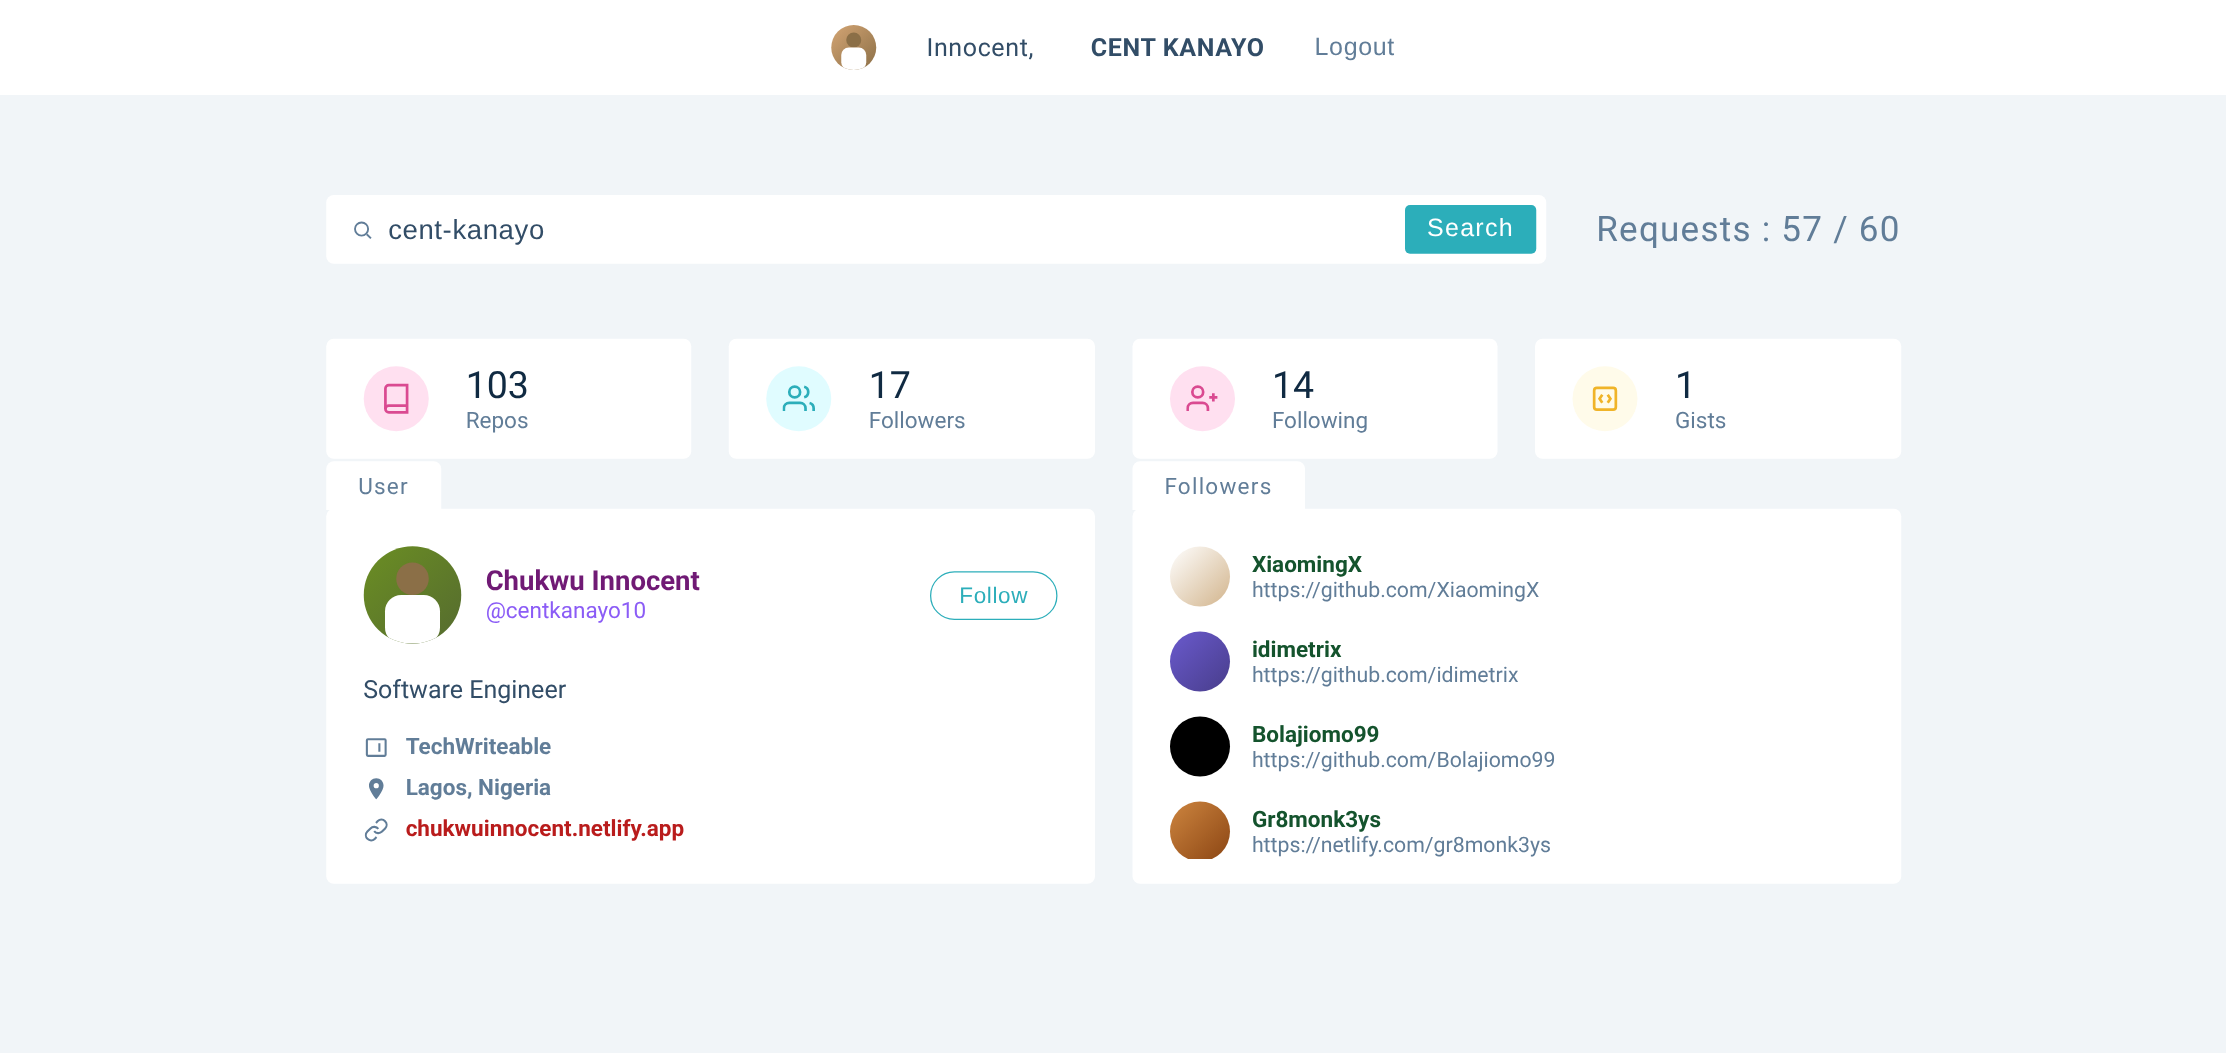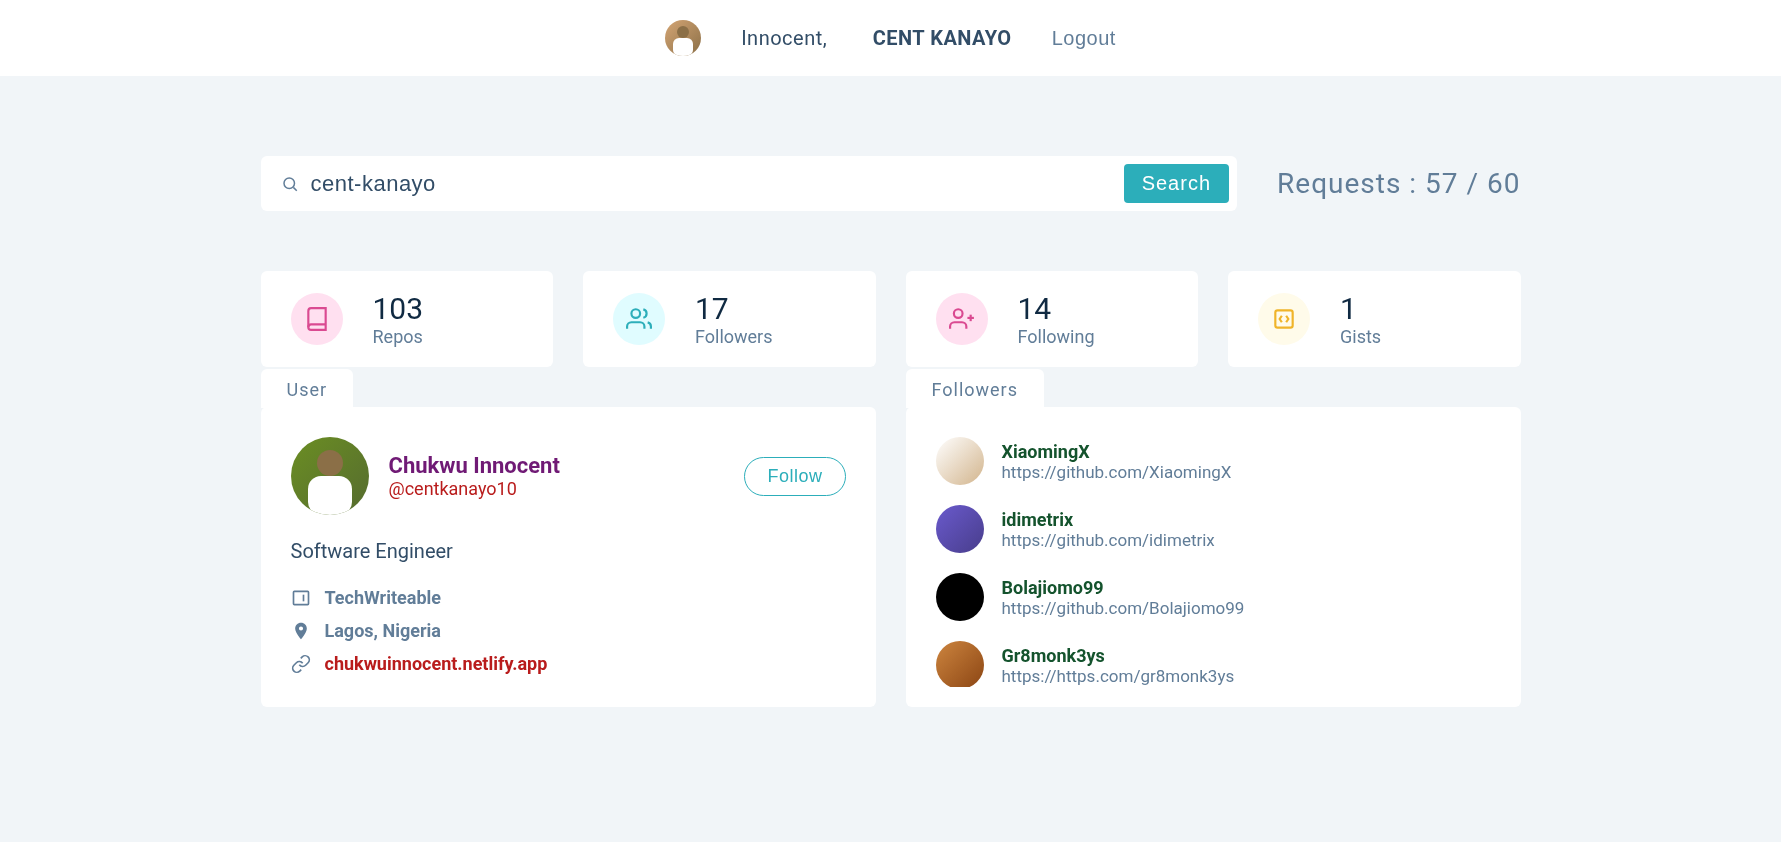--- a/index.html
+++ b/index.html
@@ -168,21 +168,21 @@
   overflow: hidden;
 }
 .user-name-block { flex: 1; }
 .user-name {
   font-size: 22px;
   font-weight: 700;
   color: #701a75;
 }
 .user-handle {
   font-size: 18px;
-  color: #b91c1c;
+  color: #8b5cf6;
 }
 .follow-btn {
   background: none;
   border: 1px solid #2caeba;
   color: #2caeba;
   border-radius: 20px;
   padding: 8px 22px;
   font-size: 18px;
   cursor: pointer;
   letter-spacing: 0.5px;
@@ -398,19 +398,19 @@
           <div class="follower-avatar a3"></div>
           <div class="follower-info">
             <h4>Bolajiomo99</h4>
             <a href="#">https://github.com/Bolajiomo99</a>
           </div>
         </div>
         <div class="follower-item">
           <div class="follower-avatar a4"></div>
           <div class="follower-info">
             <h4>Gr8monk3ys</h4>
-            <a href="#">https://https.com/gr8monk3ys</a>
+            <a href="#">https://netlify.com/gr8monk3ys</a>
           </div>
         </div>
       </div>
     </div>
   </div>
 </div>
 
 </body></html>

